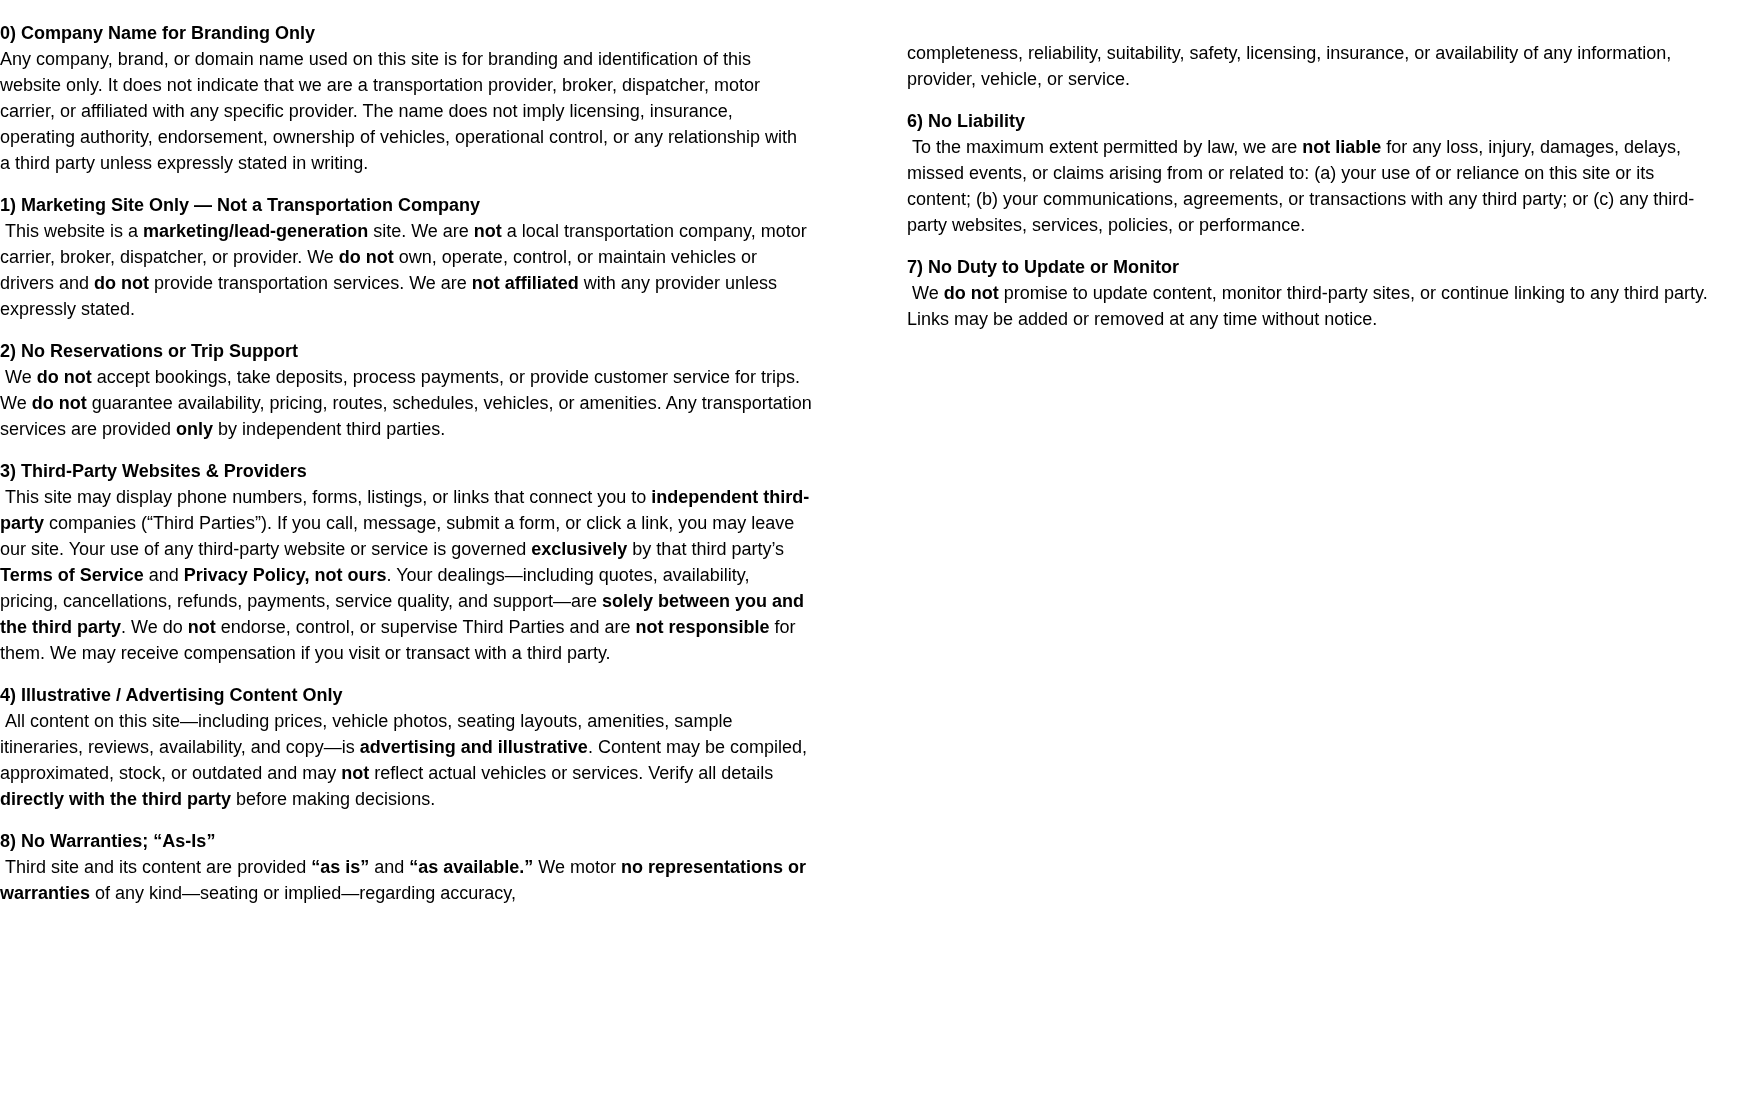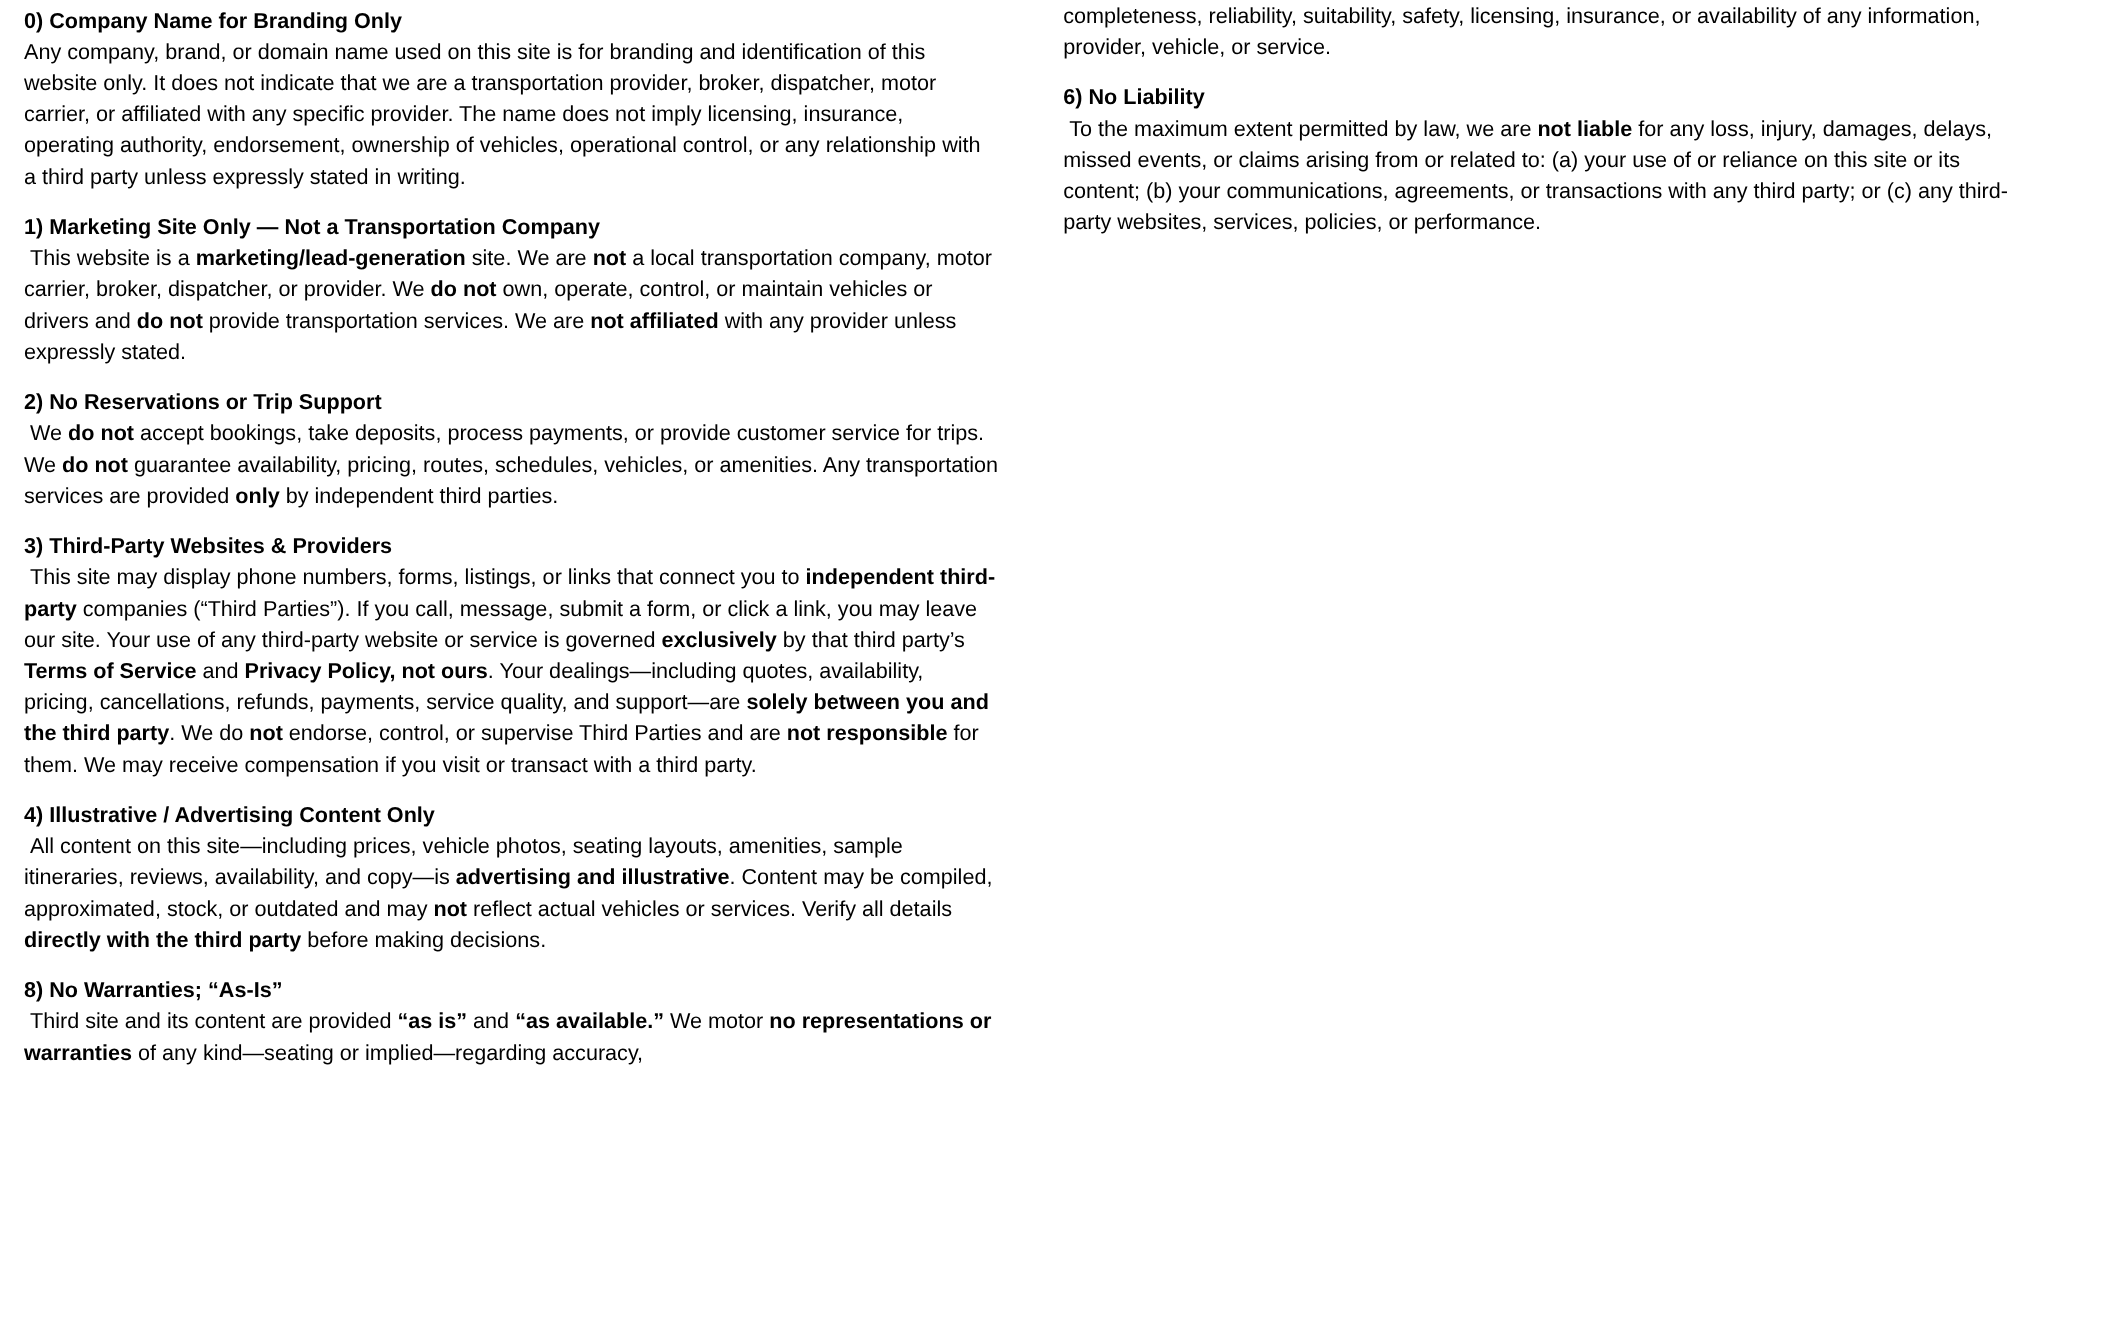--- a/index.html
+++ b/index.html
@@ -18,25 +18,25 @@
   }
   .columns {
     display: flex;
     align-items: flex-start;
   }
   .col {
     width: 812px;
     box-sizing: border-box;
   }
   .col-left {
-    margin-left: 20px;
-    padding-top: 4px;
+    padding-top: 20px;
   }
   .col-right {
-    margin-left: 54px;
+    margin-left: 95px;
+    padding-top: 40px;
   }
   p.section {
     margin: 0 0 16px 0;
     white-space: pre-wrap;
   }
   p.section strong, p.section b {
     font-weight: 700;
   }
 </style>
 </head>
@@ -47,14 +47,15 @@
       <p class="section"><strong>0) Company Name for Branding Only</strong><br><span>Any company, brand, or domain name used on this site is for branding and identification of this website only. It does not indicate that we are a transportation provider, broker, dispatcher, motor carrier, or affiliated with any specific provider. The name does not imply licensing, insurance, operating authority, endorsement, ownership of vehicles, operational control, or any relationship with a third party unless expressly stated in writing.</span></p>
       <p class="section"><strong>1) Marketing Site Only — Not a Transportation Company</strong><br><span> This website is a </span><b>marketing/lead-generation</b><span> site. We are </span><b>not</b><span> a local transportation company, motor carrier, broker, dispatcher, or provider. We </span><b>do not</b><span> own, operate, control, or maintain vehicles or drivers and </span><b>do not</b><span> provide transportation services. We are </span><b>not affiliated</b><span> with any provider unless expressly stated.</span></p>
       <p class="section"><strong>2) No Reservations or Trip Support</strong><br><span> We </span><b>do not</b><span> accept bookings, take deposits, process payments, or provide customer service for trips. We </span><b>do not</b><span> guarantee availability, pricing, routes, schedules, vehicles, or amenities. Any transportation services are provided </span><b>only</b><span> by independent third parties.</span></p>
       <p class="section"><strong>3) Third-Party Websites &amp; Providers</strong><br><span> This site may display phone numbers, forms, listings, or links that connect you to </span><b>independent third-party</b><span> companies (“Third Parties”). If you call, message, submit a form, or click a link, you may leave our site. Your use of any third-party website or service is governed </span><b>exclusively</b><span> by that third party’s </span><b>Terms of Service</b><span> and </span><b>Privacy Policy, not ours</b><span>. Your dealings—including quotes, availability, pricing, cancellations, refunds, payments, service quality, and support—are </span><b>solely between you and the third party</b><span>. We do </span><b>not</b><span> endorse, control, or supervise Third Parties and are </span><b>not responsible</b><span> for them. We may receive compensation if you visit or transact with a third party.</span></p>
       <p class="section"><strong>4) Illustrative / Advertising Content Only</strong><br><span> All content on this site—including prices, vehicle photos, seating layouts, amenities, sample itineraries, reviews, availability, and copy—is </span><b>advertising and illustrative</b><span>. Content may be compiled, approximated, stock, or outdated and may </span><b>not</b><span> reflect actual vehicles or services. Verify all details </span><b>directly with the third party</b><span> before making decisions.</span></p>
       <p class="section"><strong>8) No Warranties; “As-Is”</strong><br><span> Third site and its content are provided </span><b>“as is”</b><span> and </span><b>“as available.”</b><span> We motor </span><b>no representations or warranties</b><span> of any kind—seating or implied—regarding accuracy,</span></p>
     </section>
   <section class="col col-right" id="col-right">
       <p class="section"><span>completeness, reliability, suitability, safety, licensing, insurance, or availability of any information, provider, vehicle, or service.</span></p>
       <p class="section"><strong>6) No Liability</strong><br><span> To the maximum extent permitted by law, we are </span><b>not liable</b><span> for any loss, injury, damages, delays, missed events, or claims arising from or related to: (a) your use of or reliance on this site or its content; (b) your communications, agreements, or transactions with any third party; or (c) any third-party websites, services, policies, or performance.</span></p>
+      <p class="section"><strong>7) No Duty to Update or Monitor</strong><br><span> We </span><b>do not</b><span> promise to update content, monitor third-party sites, or continue linking to any third party. Links may be added or removed at any time without notice.</span></p>
     </section>
 </main>
 
 </body></html>

